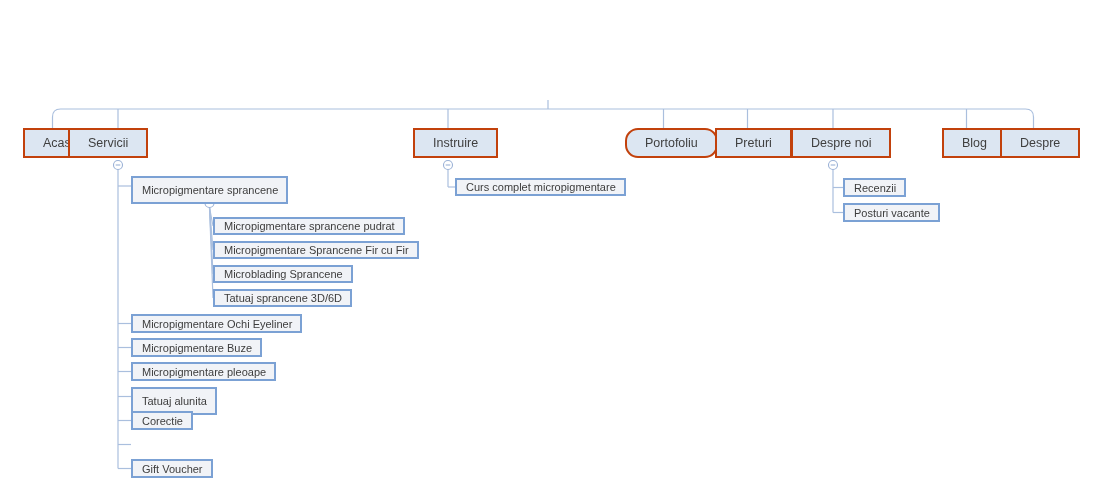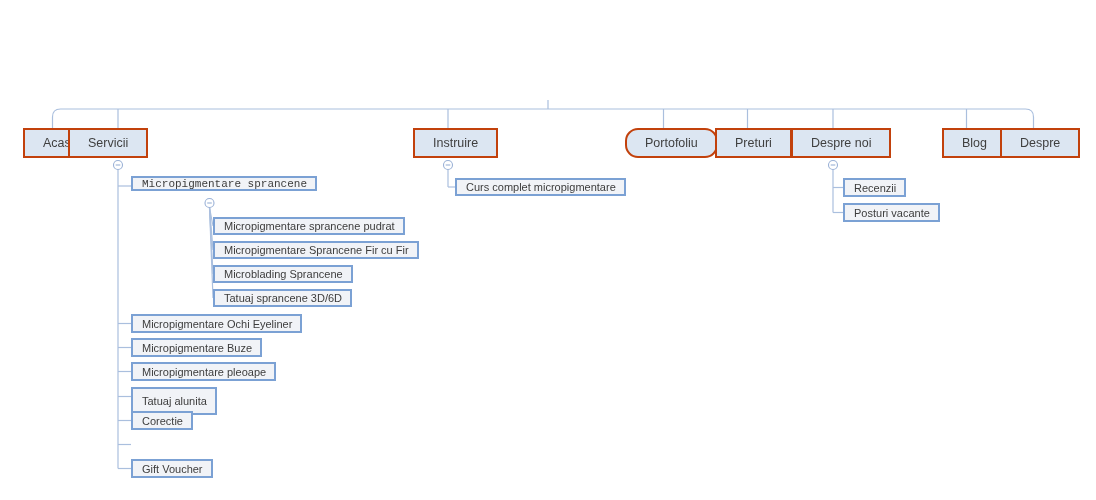--- a/index.html
+++ b/index.html
@@ -119,21 +119,21 @@
     </div>
     <div class="node l1" style="left: 791px; top: 128px; height: 30px; min-width: 84px;">
       <span>Despre noi</span>
     </div>
     <div class="node l1" style="left: 942px; top: 128px; height: 30px; min-width: 45px;">
       <span>Blog</span>
     </div>
     <div class="node l1" style="left: 1000px; top: 128px; height: 30px; min-width: 62px;">
       <span>Despre</span>
     </div>
-    <div class="node leaf" style="left: 131px; top: 176px; height: 15px; min-width: 152px; font-family: Liberation Mono, monospace;">
+    <div class="node leaf" style="left: 131px; top: 176px; height: 28px; min-width: 152px;">
       <span>Micropigmentare sprancene</span>
     </div>
     <div class="node leaf" style="left: 213px; top: 217px; height: 18px; min-width: 180px;">
       <span>Micropigmentare sprancene pudrat</span>
     </div>
     <div class="node leaf" style="left: 213px; top: 241px; height: 18px; min-width: 191px;">
       <span>Micropigmentare Sprancene Fir cu Fir</span>
     </div>
     <div class="node leaf" style="left: 213px; top: 265px; height: 18px; min-width: 130px;">
       <span>Microblading Sprancene</span>

